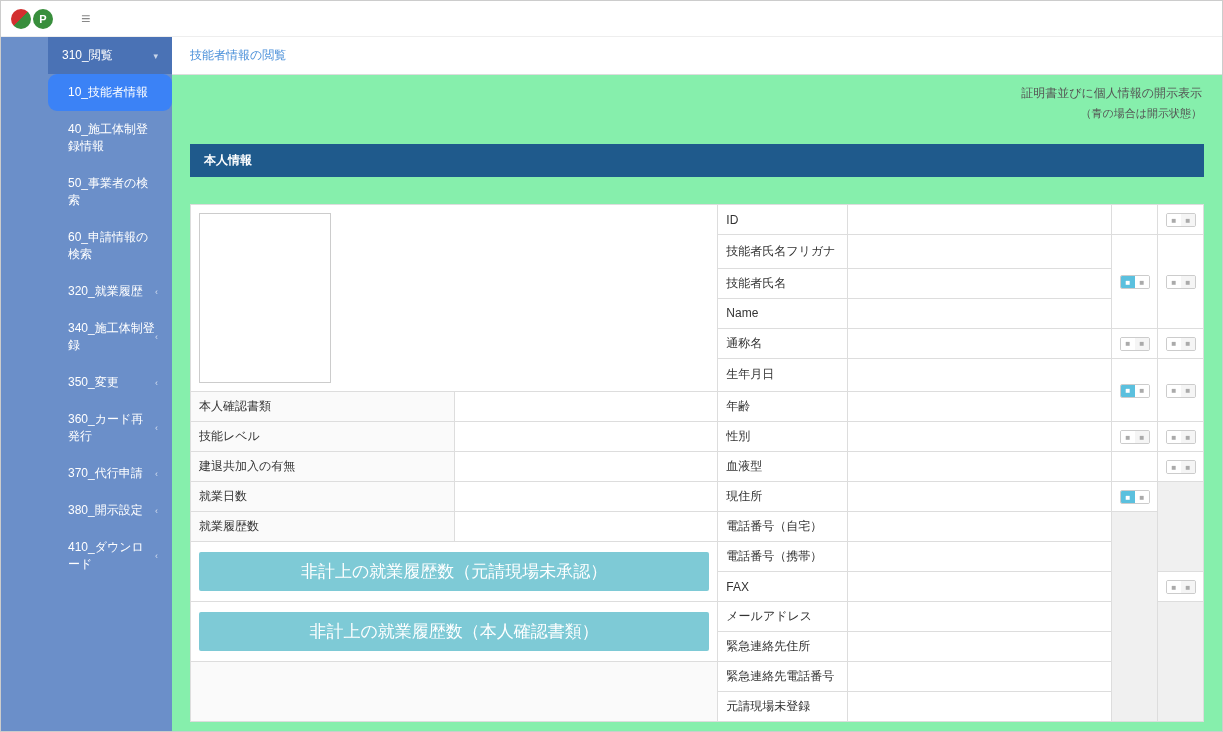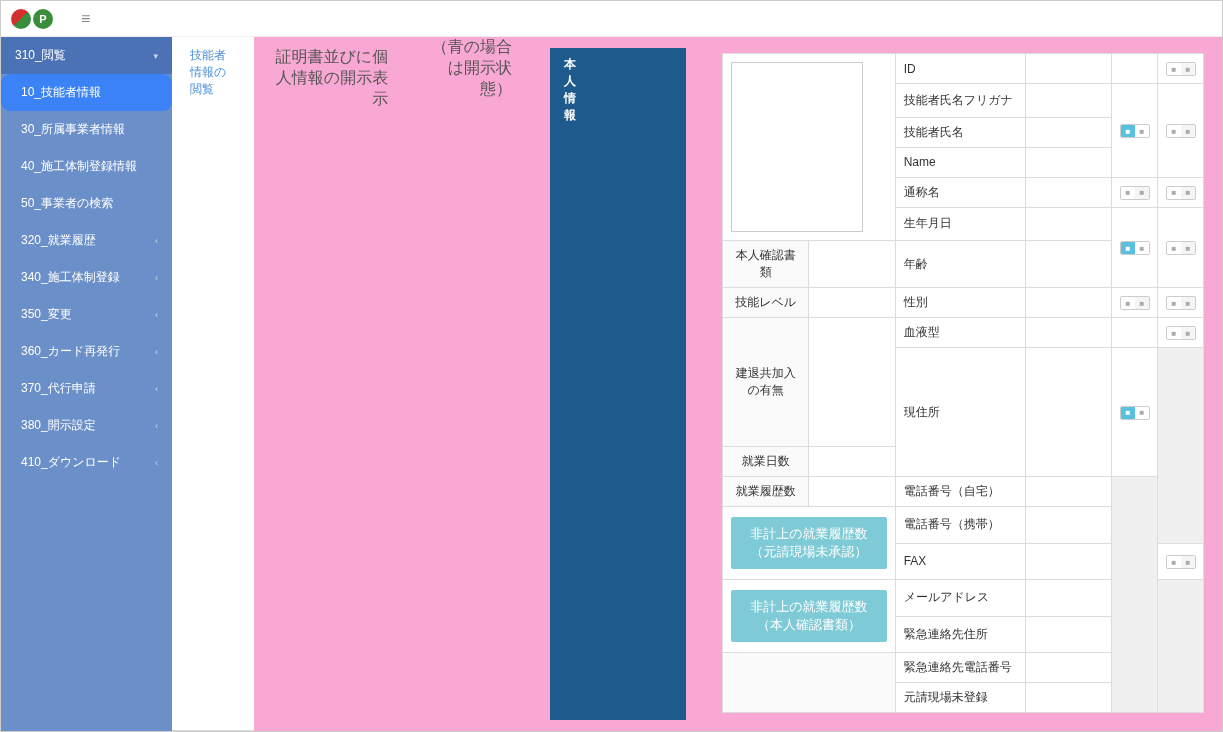--- a/index.html
+++ b/index.html
@@ -25,58 +25,59 @@
     .logo-p { width: 20px; height: 20px; border-radius: 50%; background: #388e3c; color:#fff; font-size:11px; display:flex; align-items:center; justify-content:center; font-weight:bold; }
     .hamburger { margin-left: 28px; color: #888; font-size: 16px; cursor:pointer; }
     .container { display: flex; height: calc(100% - 36px); }
     .sidebar {
       width: 171px;
       background: #6b8fc9;
       color: #fff;
       font-size: 12px;
       flex-shrink: 0;
       overflow-y: auto;
+      padding-left: 47px;
     }
     .sidebar-item {
       padding: 10px 14px;
       display: flex;
       justify-content: space-between;
       align-items: center;
       cursor: pointer;
       background: #4a72b5;
     }
     .sidebar-item.sub { background: #6b8fc9; padding-left: 20px; }
     .sidebar-item.sub.active { background: #3b82f6; border-radius: 9px; }
     .sidebar-item.top-expanded { background: #4a72b5; }
     .sidebar-item .chev { font-size: 9px; opacity: 0.7; }
     .main {
       flex: 1;
-      background: #f9a8d4;
+      background: #86efac;
       overflow-y: auto;
       display: flex;
-      flex-direction: row;
+      flex-direction: column;
     }
     .breadcrumb {
       background: #fff;
       padding: 10px 18px;
       color: #4a90d9;
       font-size: 12px;
       border-bottom: 1px solid #ddd;
     }
     .disclosure-note {
       text-align: right;
       padding: 10px 20px 4px;
       color: #555;
-      font-size: 16px;
+      font-size: 12px;
     }
     .disclosure-sub {
       text-align: right;
       padding: 0 20px 12px;
       color: #555;
-      font-size: 16px;
+      font-size: 11px;
     }
     .section-header {
       background: #1f5a8c;
       color: #fff;
       padding: 8px 14px;
       margin: 11px 18px;
       font-weight: bold;
       display: flex;
     }
     .section-header .sh-label { flex: 1; }
@@ -87,21 +88,21 @@
       border-collapse: collapse;
       width: calc(100% - 36px);
       table-layout: fixed;
     }
     .data-table td {
       border: 1px solid #ddd;
       padding: 6px 8px;
       vertical-align: middle;
       height: 30px;
     }
-    .col-left-label { width: 105px; background: #fafafa; color: #333; text-align: center; }
+    .col-left-label { width: 105px; background: #fafafa; color: #333; }
     .col-left-val { width: 97px; }
     .col-mid-label { width: 130px; color: #333; }
     .col-mid-val { }
     .col-toggle1 { width: 46px; text-align: center; }
     .col-toggle2 { width: 46px; text-align: center; }
     .photo-cell { background:#fff; padding:4px !important; }
     .photo-box {
       width: 132px;
       height: 170px;
       border: 1px solid #ccc;
@@ -122,21 +123,21 @@
     .toggle.off-state .on { background:#fff; color:#aaa; }
     .toggle.off-state .off { background:#f5f5f5; }
     .aux-btn {
       background: #7ecad6;
       color: #fff;
       border: none;
       padding: 8px 10px;
       margin: 4px 0;
       width: 100%;
       cursor: pointer;
-      font-size: 13px;
+      font-size: 17px;
       border-radius: 2px;
     }
     .left-panel-aux { padding: 4px; }
     .gray-cell { background: #f0f0f0; }
   </style>
 </head>
 <body>
 
 <div class="topbar">
   <div class="logo-wrap">
@@ -150,27 +151,27 @@
   <div class="sidebar">
     <div class="sidebar-item top-expanded">
       <span>310_閲覧</span>
       <span class="chev">▾</span>
     </div>
     <div id="sub310">
         <div class="sidebar-item sub active">
           <span>10_技能者情報</span>
         </div>
         <div class="sidebar-item sub">
-          <span>30_所属事業者情報</span>
-        </div>
-        <div class="sidebar-item sub">
           <span>40_施工体制登録情報</span>
         </div>
         <div class="sidebar-item sub">
           <span>50_事業者の検索</span>
+        </div>
+        <div class="sidebar-item sub">
+          <span>60_申請情報の検索</span>
         </div>
       </div>
     <div id="restGroups">
         <div class="sidebar-item sub">
           <span>320_就業履歴</span>
           <span class="chev">‹</span>
         </div>
         <div class="sidebar-item sub">
           <span>340_施工体制登録</span>
           <span class="chev">‹</span>

